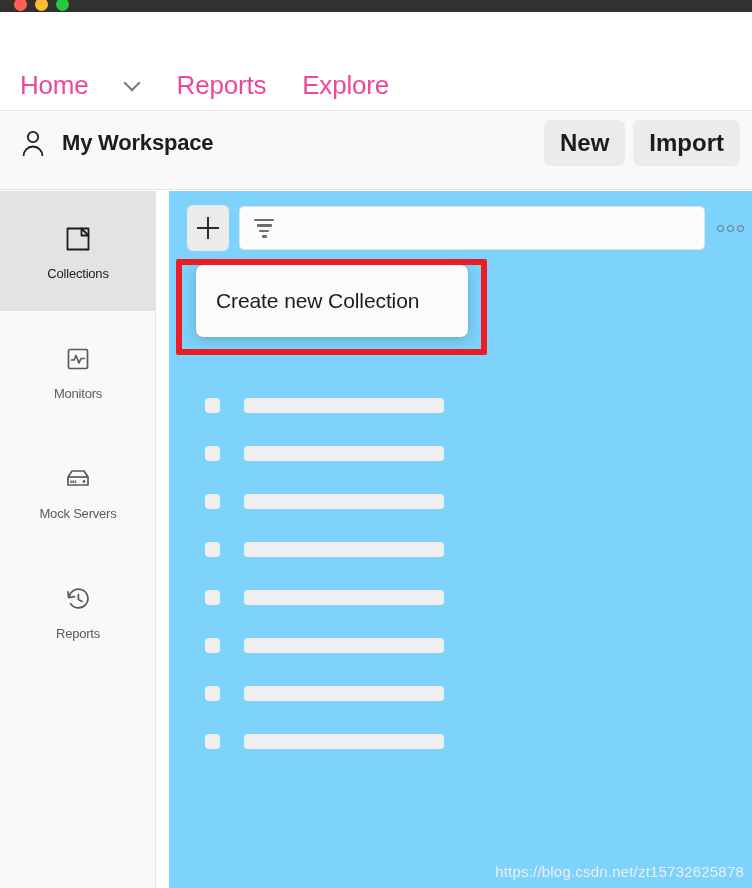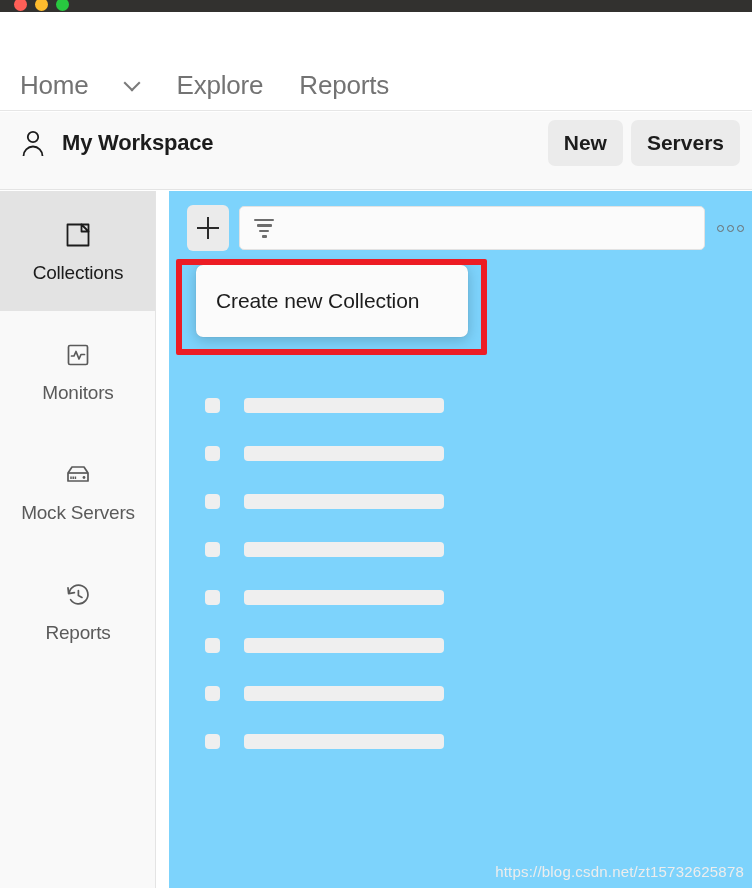--- a/index.html
+++ b/index.html
@@ -49,21 +49,21 @@
     width: 752px;
     height: 99px;
     background: #ffffff;
     border-bottom: 1px solid #e6e6e6;
     display: flex;
     align-items: center;
     padding-left: 20px;
   }
   .nav-item {
     font-size: 26px;
-    color: #737373;
+    color: #ec4899;
     letter-spacing: -0.2px;
     margin-right: 36px;
     display: flex;
     align-items: center;
     gap: 10px;
     cursor: pointer;
     white-space: nowrap;
     margin-top: 48px;
   }
   .nav-item .chev {
@@ -107,21 +107,21 @@
     letter-spacing: -0.2px;
     white-space: nowrap;
   }
   .ws-spacer { flex: 1 1 auto; }
   .ws-btn {
     height: 46px;
     background: #ebebeb;
     border: none;
     border-radius: 7px;
     font-family: "Liberation Sans", sans-serif;
-    font-size: 21px;
+    font-size: 24px;
     font-weight: bold;
     color: #1c1c1c;
     padding: 0 16px;
     margin-left: 8px;
     cursor: pointer;
     white-space: nowrap;
   }
 
   
   .sidebar {
@@ -138,21 +138,21 @@
     height: 120px;
     display: flex;
     flex-direction: column;
     align-items: center;
     justify-content: center;
     gap: 10px;
     cursor: pointer;
   }
   .side-item.active { background: #e3e3e3; }
   .side-label {
-    font-size: 19px;
+    font-size: 13px;
     color: #5a5a5a;
     letter-spacing: -0.2px;
     white-space: nowrap;
   }
   .side-item.active .side-label { color: #1c1c1c; }
   .side-icon {
     width: 34px; height: 34px;
     display: flex;
     align-items: center;
     justify-content: center;
@@ -350,38 +350,38 @@
 </div>
 
 <nav class="topnav">
   <div class="nav-item">
     <span>Home</span>
   </div>
   <div class="nav-item">
     <span class="chev"></span>
   </div>
   <div class="nav-item">
+    <span>Reports</span>
+  </div>
+  <div class="nav-item">
     <span>Explore</span>
-  </div>
-  <div class="nav-item">
-    <span>Reports</span>
   </div>
 </nav>
 
 <div class="wsbar">
   <span class="ws-person">
     <svg width="30" height="30" viewBox="0 0 30 30">
       <circle cx="15" cy="9" r="5.2" fill="none" stroke="#1c1c1c" stroke-width="1.8"></circle>
       <path d="M5.5 28 a9.5 9.5 0 0 1 19 0" fill="none" stroke="#1c1c1c" stroke-width="1.8"></path>
     </svg>
   </span>
   <span class="ws-title">My Workspace</span>
   <span class="ws-spacer"></span>
   <button class="ws-btn">New</button>
-  <button class="ws-btn">Servers</button>
+  <button class="ws-btn">Import</button>
 </div>
 
 <aside class="sidebar">
 
   <div class="side-item active">
     <span class="side-icon">
       <svg width="30" height="30" viewBox="0 0 30 30">
         <path d="M4.5 4.5 H18.5 L25.5 4.5 V25.5 H4.5 Z" fill="none" stroke="#1c1c1c" stroke-width="1.8" stroke-linejoin="round"></path>
         <path d="M18.5 4.5 L25.5 11.5 H18.5 Z" fill="none" stroke="#1c1c1c" stroke-width="1.8" stroke-linejoin="round"></path>
       </svg>

